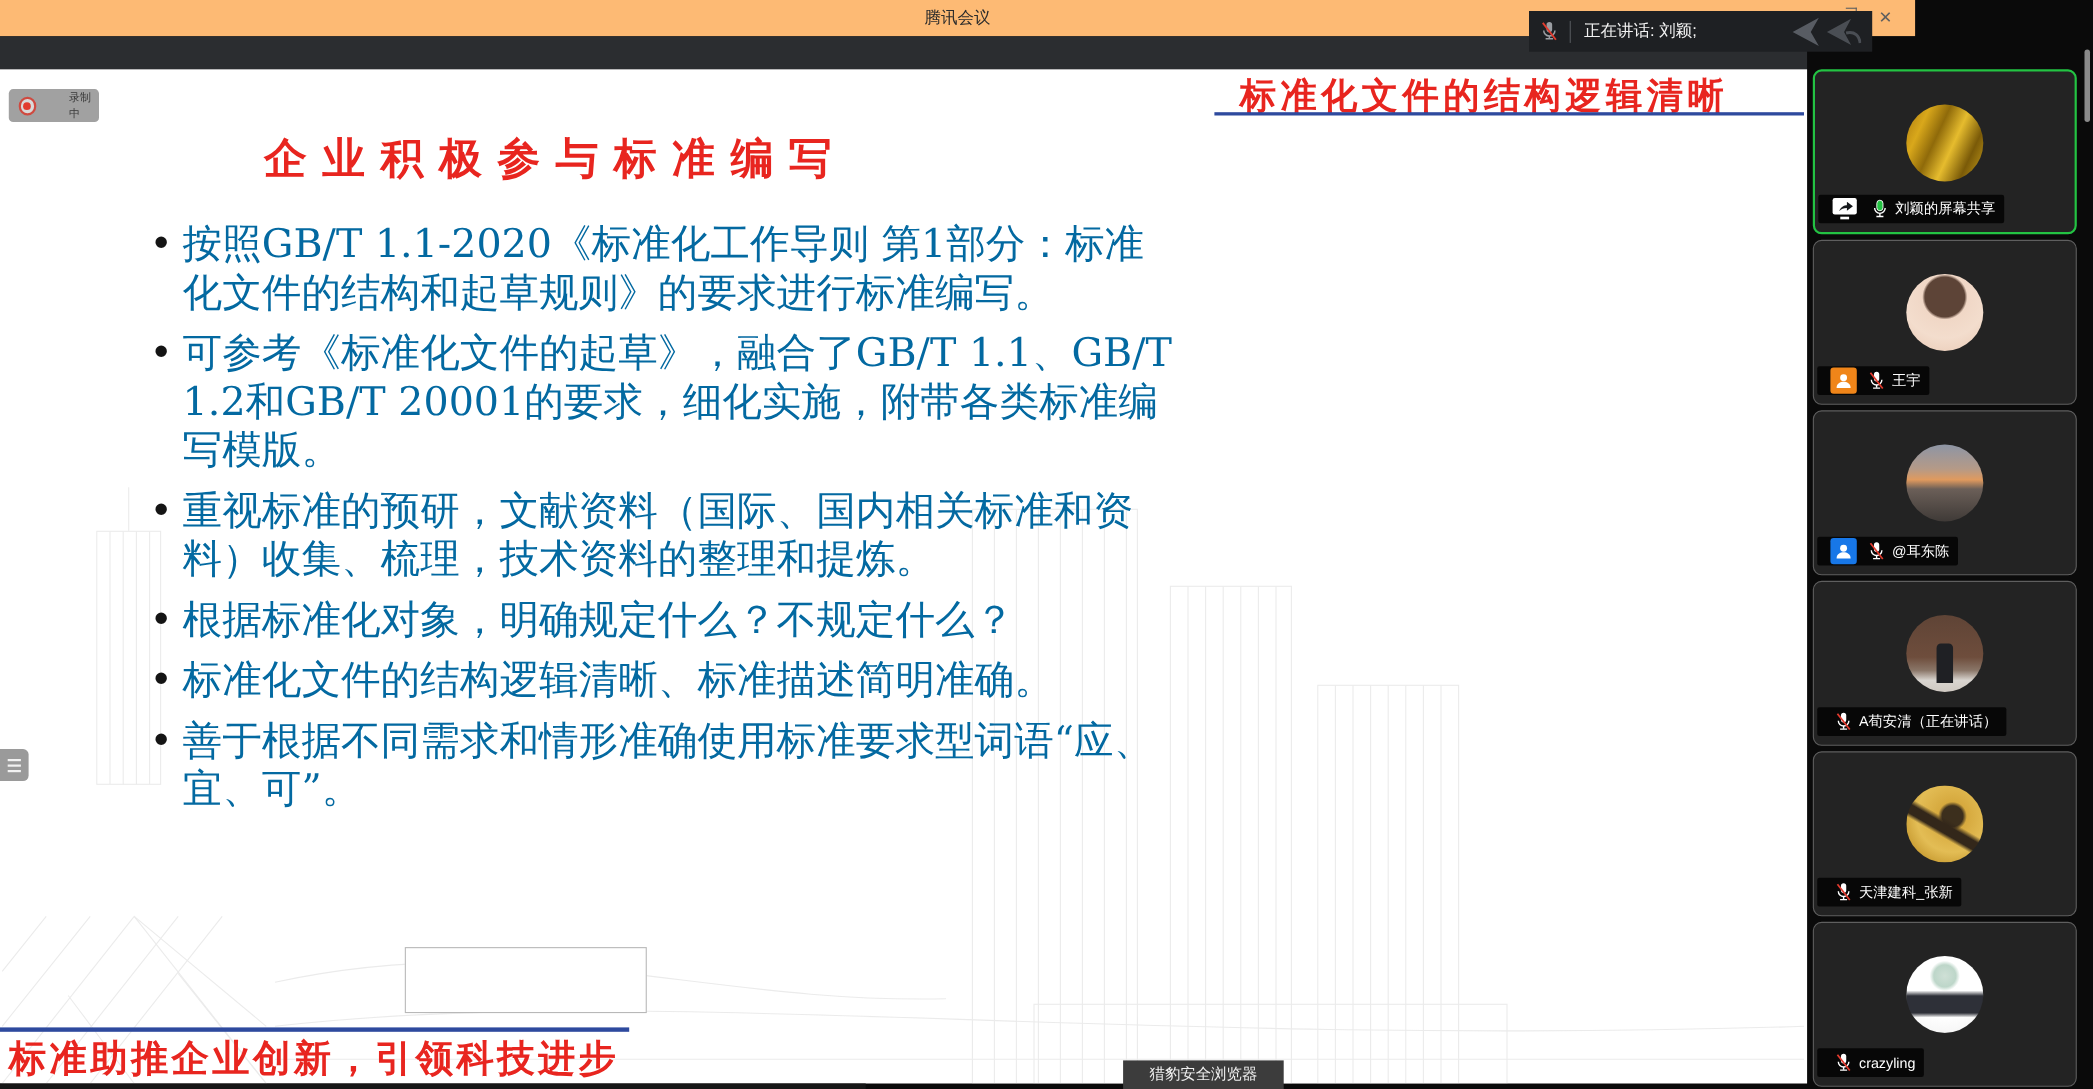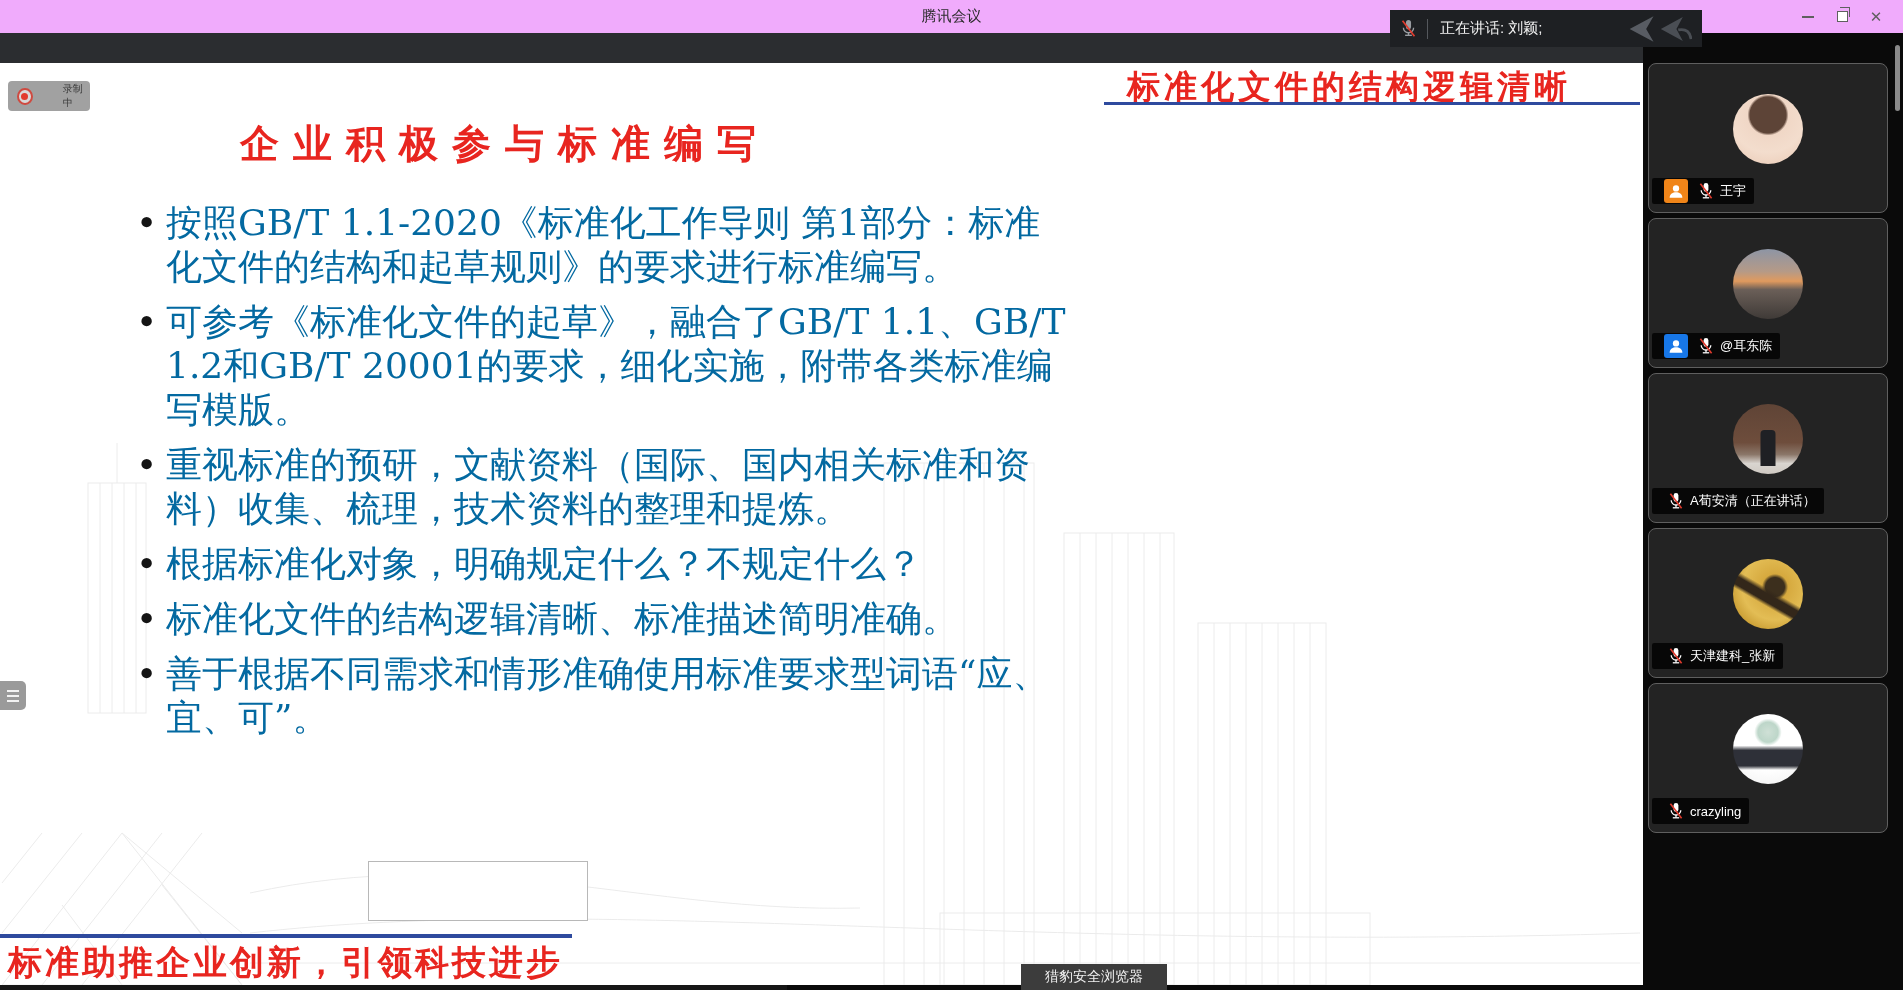--- a/index.html
+++ b/index.html
@@ -1,20 +1,20 @@
 <!DOCTYPE html>
 <html><head>
 <meta charset="utf-8">
 <style>
   html,body{margin:0;padding:0;background:#000;}
   #screen{position:relative;width:1903px;height:990px;overflow:hidden;background:#0a0a0a;
           font-family:"Liberation Sans",sans-serif;}
 
   
-  .titlebar{position:absolute;left:0;top:0;width:1903px;height:33px;background:#f0abfc;text-decoration:underline;}
+  .titlebar{position:absolute;left:0;top:0;width:1741px;height:33px;background:#fdba74;text-decoration:underline;}
   .win-title{position:absolute;left:50%;top:7px;transform:translateX(-50%);
              font-size:15px;color:#2b2b2b;}
   .win-controls{position:absolute;right:10px;top:0;height:33px;display:flex;align-items:center;gap:0;}
   .win-btn{width:34px;height:33px;display:flex;align-items:center;justify-content:center;cursor:default;}
   .glyph-min{display:block;width:12px;height:2px;background:#5f5f5f;}
   .glyph-restore{position:relative;width:9px;height:9px;border:1.5px solid #5f5f5f;background:#fff;}
   .glyph-restore::before{content:"";position:absolute;left:2px;top:-5px;width:9px;height:9px;
                          border:1.5px solid #5f5f5f;border-bottom:none;border-left:none;}
   .glyph-close{font-size:15px;color:#5f5f5f;line-height:1;}
 
@@ -203,20 +203,38 @@
         <i></i>
     </div>
   </div>
 
   <div class="bottom-strip"></div>
 
   <div class="taskbar-tooltip">猎豹安全浏览器</div>
 
   <div class="sidebar">
     <div class="participant-list">
+        <div class="thumb speaking">
+    <div class="avatar av-wheat-field"></div>
+    <div class="plabel">
+            <span class="pad"></span>
+            <svg class="badge-share" viewBox="0 0 26 22">
+    <rect x="1" y="1" width="22" height="15" rx="2" fill="#ffffff"></rect>
+    <path d="M7 13 C8.5 8.5 12 7.5 14 7.5 L14 4.5 L19.5 8.5 L14 12.5 L14 10 C11 10 8.8 10.8 7 13 Z" fill="#16181c"></path>
+    <rect x="8" y="18" width="8" height="2.4" fill="#ffffff"></rect>
+  </svg>
+            <svg class="mic" width="16" height="20" viewBox="0 0 20 22">
+    <rect x="6.5" y="1" width="7" height="12" rx="3.5" fill="#23c343" stroke="#ffffff" stroke-width="1"></rect>
+    <path d="M4 10 a6 6 0 0 0 12 0" stroke="#ffffff" stroke-width="1.6" fill="none"></path>
+    <line x1="10" y1="16" x2="10" y2="19" stroke="#ffffff" stroke-width="1.6"></line>
+    <line x1="6" y1="19.5" x2="14" y2="19.5" stroke="#ffffff" stroke-width="1.6"></line>
+  </svg>
+            <span class="pname">刘颖的屏幕共享</span>
+          </div>
+  </div>
         <div class="thumb">
     <div class="avatar av-girl-portrait"></div>
     <div class="plabel">
             <span class="pad"></span>
             <span class="badge-person orange">
     <svg width="18" height="18" viewBox="0 0 24 24">
                 <circle cx="12" cy="8.5" r="4.2" fill="#fff"></circle>
                 <path d="M3.5 21 C3.5 15.5 8 13.5 12 13.5 C16 13.5 20.5 15.5 20.5 21 Z" fill="#fff"></path>
               </svg>
   </span>

